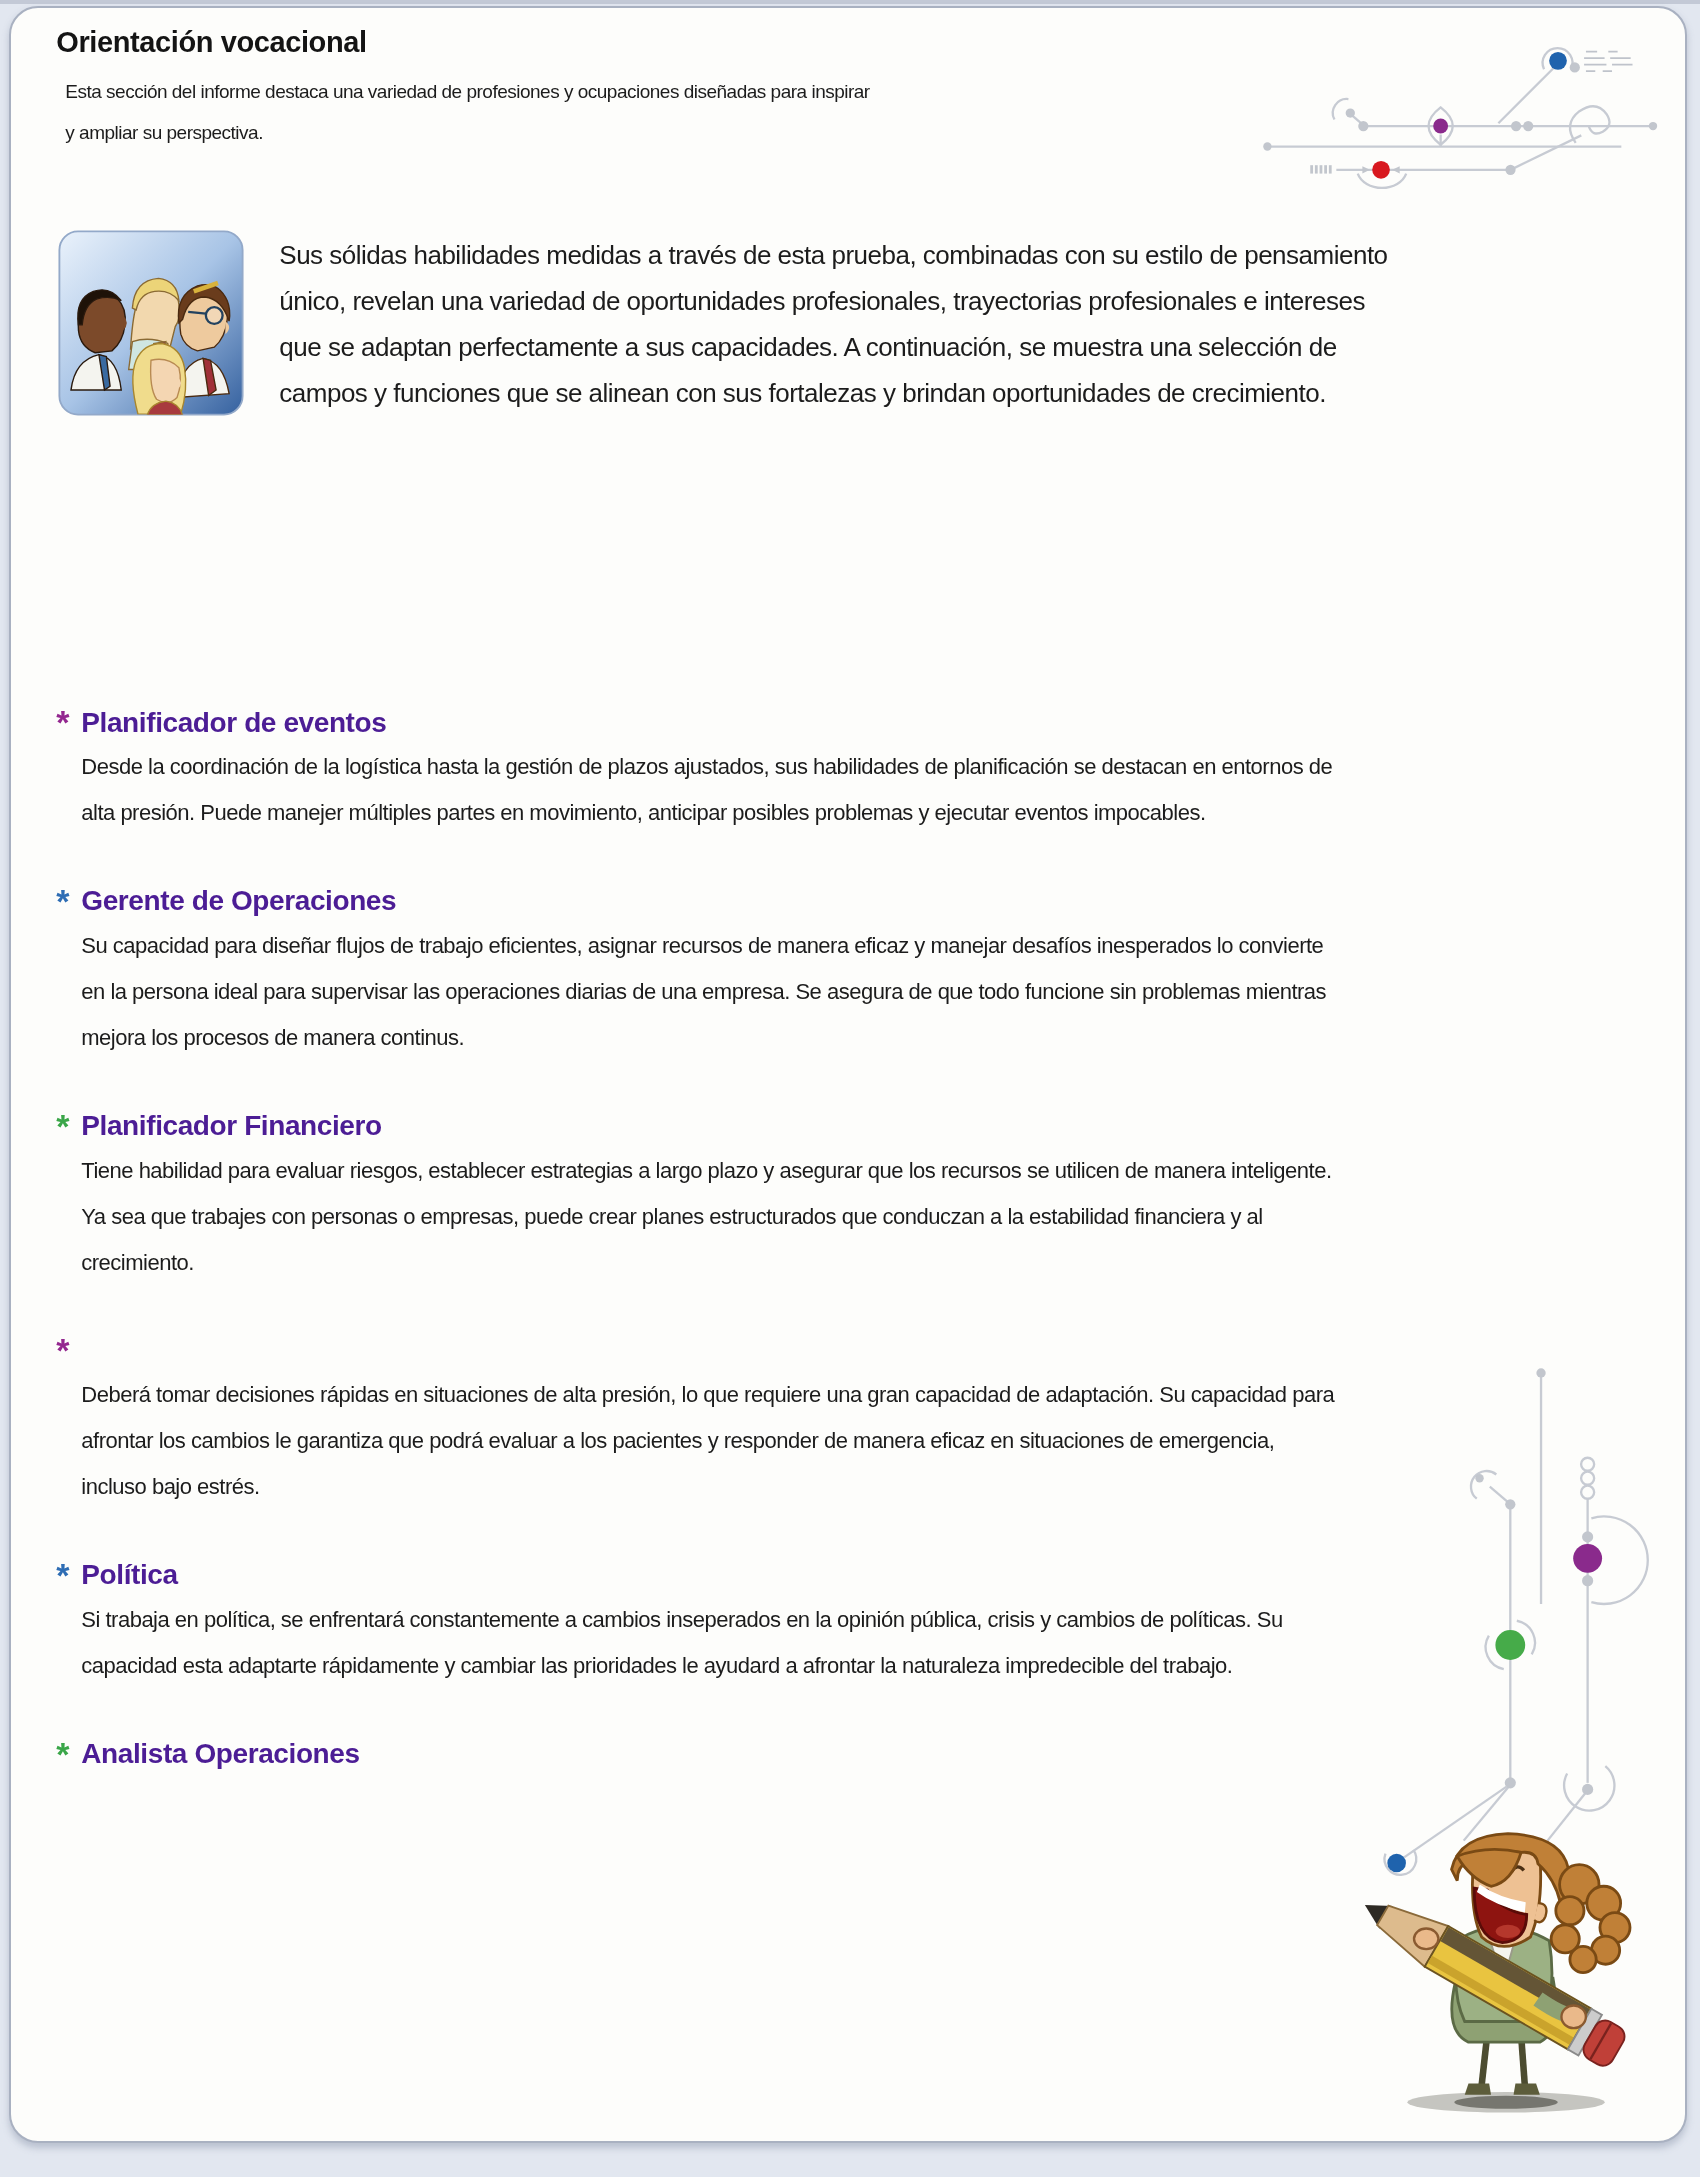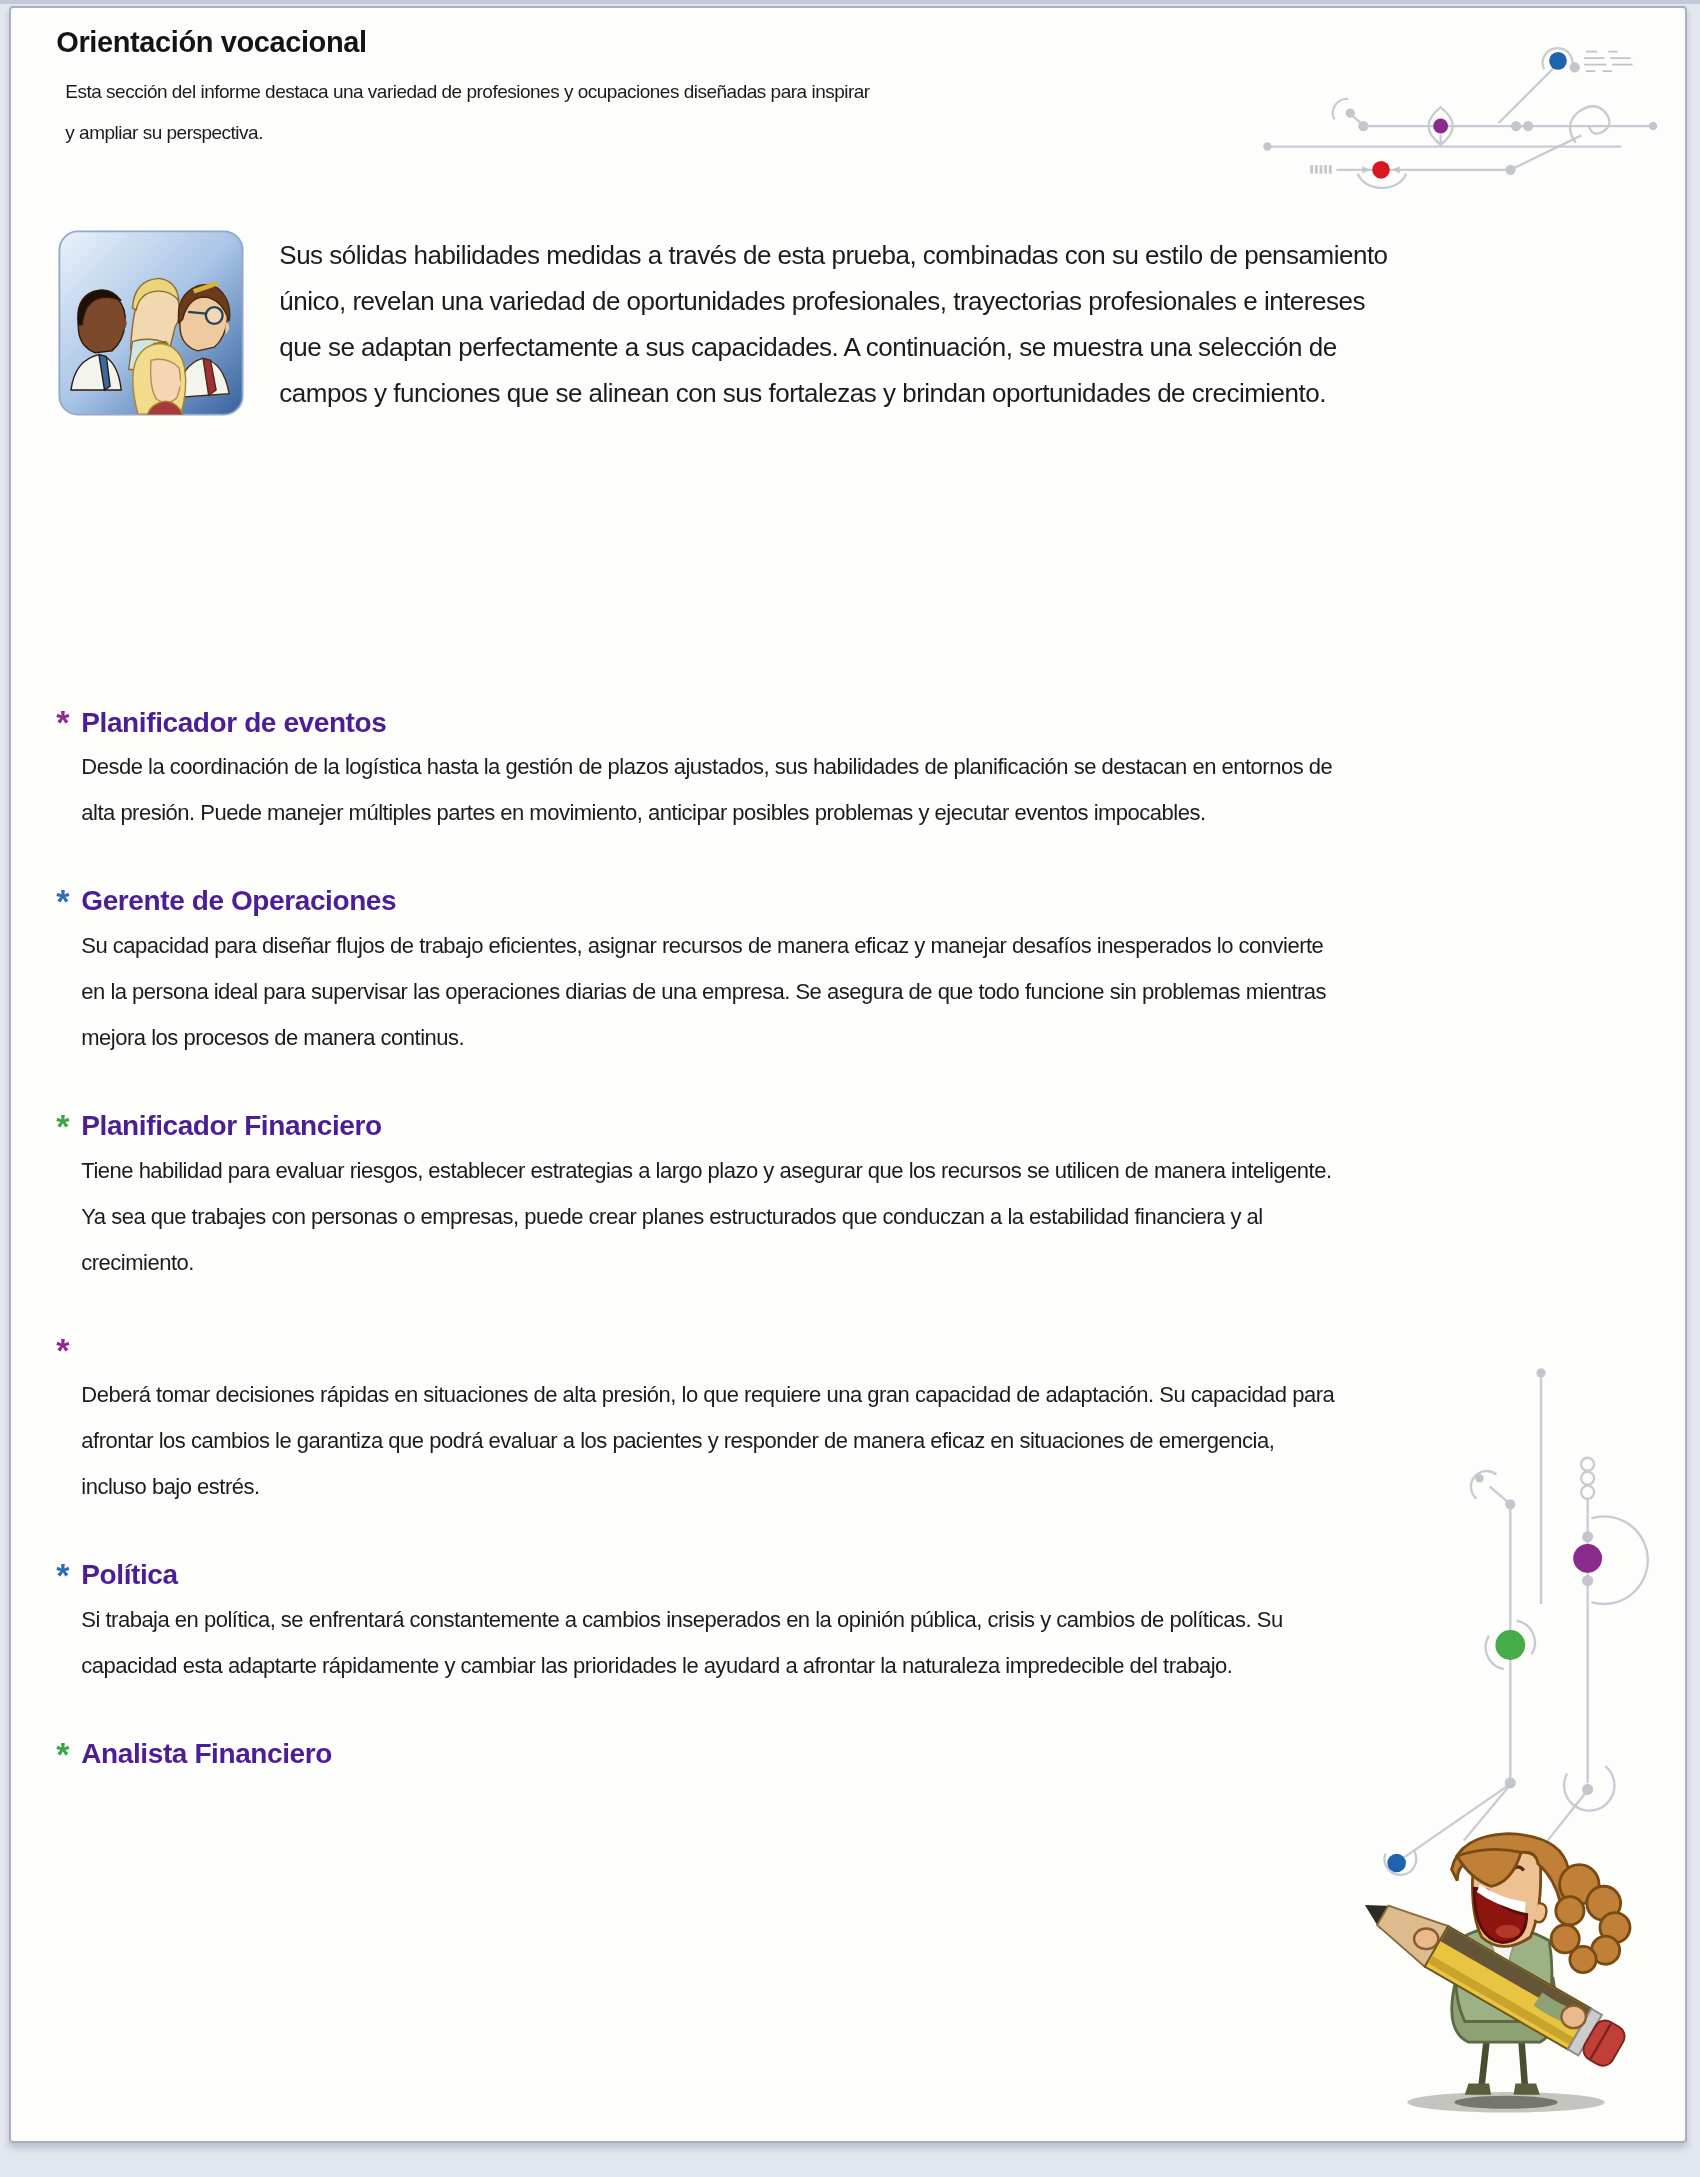--- a/index.html
+++ b/index.html
@@ -9,21 +9,21 @@
     font-family:"Liberation Sans", sans-serif;
     color:#1c1c1c;
     position:relative;
     overflow:hidden;
   }
   .top-edge { position:absolute; left:0; top:0; width:100%; height:3.7px; background:#c3c9d6; }
   .card {
     position:absolute; left:9.3px; top:5.6px; width:1678px; height:2137px;
     background:#fdfdfb;
     border:2.8px solid #a9b1c1;
-    border-radius:4px;
+    border-radius:29px;
     box-shadow:0 4.7px 7.5px rgba(110,120,145,0.35);
     overflow:hidden;
   }
   .page-title {
     position:absolute; left:45px; top:18.6px;
     font-size:29px; font-weight:700; letter-spacing:-0.4px; color:#141414;
   }
   .intro {
     position:absolute; left:54px; top:63px; width:811px;
     font-size:19px; line-height:41px; letter-spacing:-0.5px;
@@ -202,21 +202,21 @@
       <div class="career-head">
         <span class="bullet" style="color: rgb(46, 109, 180);">*</span>
         <span class="career-title">Política</span>
       </div>
       <p class="career-desc">Si trabaja en política, se enfrentará constantemente a cambios inseperados en la opinión pública, crisis y cambios de políticas. Su capacidad esta adaptarte rápidamente y cambiar las prioridades le ayudard a afrontar la naturaleza impredecible del trabajo.</p>
     </div>
 
     <div class="career">
       <div class="career-head">
         <span class="bullet" style="color: rgb(58, 166, 72);">*</span>
-        <span class="career-title">Analista Financiero</span>
+        <span class="career-title">Analista Operaciones</span>
       </div>
     </div>
 
   </div>
 
   <svg class="deco-side" viewBox="0 0 330 585" fill="none">
     <g stroke="#c7cbd3" stroke-width="2.5">
       <line x1="179" y1="30" x2="179" y2="278"></line>
       <path d="M 131 139 A 16 16 0 1 0 110 165"></path>
       <line x1="124" y1="152" x2="145" y2="170"></line>

